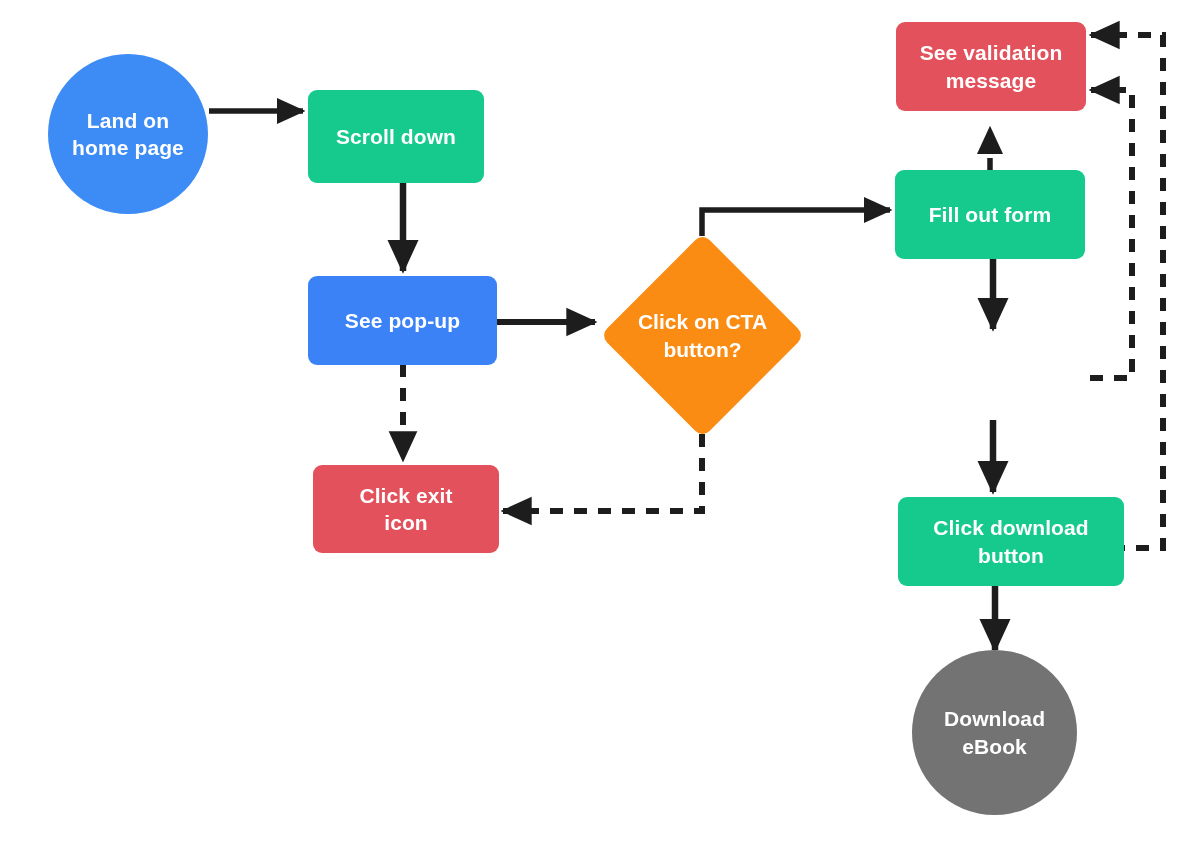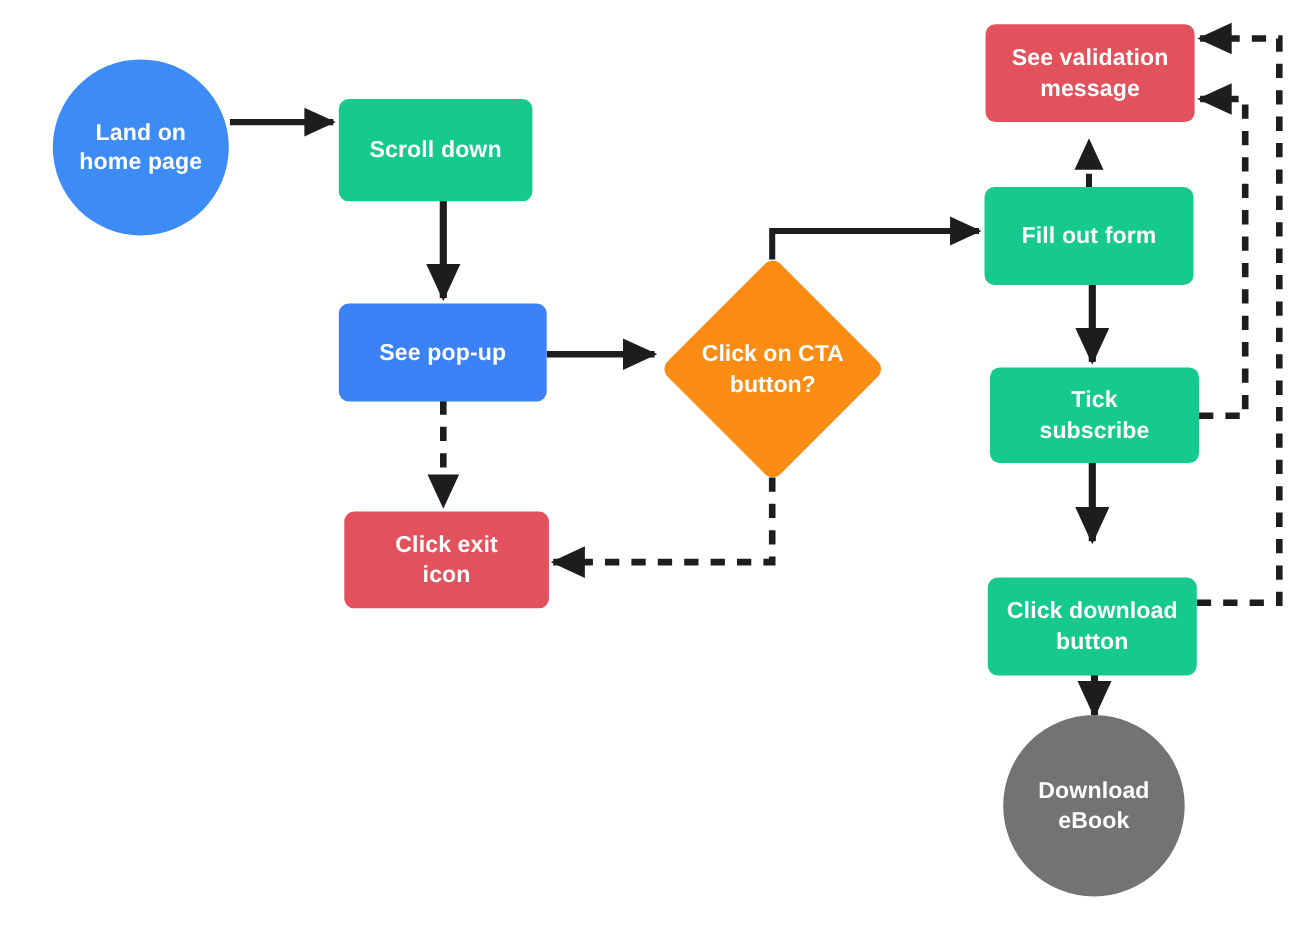--- a/index.html
+++ b/index.html
@@ -164,26 +164,22 @@
 
   <div class="node process" style="left:895px; top:170px; width:190px; height:89px; background:#16c98d;">
     <span class="lbl">Fill out form</span>
   </div>
 
   <div class="node process" style="left:896px; top:22px; width:190px; height:89px; background:#e2515c;">
     <span class="lbl">See validation
 message</span>
   </div>
 
-  <div class="node process" style="left:900px; top:334px; width:190px; height:87px; background:#16c98d;">
-    <span class="lbl">Tick
-subscribe</span>
-  </div>
 
-  <div class="node process" style="left:898px; top:525px; width:190px; height:89px; background:#16c98d;">
+  <div class="node process" style="left:898px; top:497px; width:226px; height:89px; background:#16c98d;">
     <span class="lbl">Click download
 button</span>
   </div>
 
   <div class="node terminal" style="left:912px; top:650px; width:165px; height:165px; background:#737373;">
     <span class="lbl">Download
 eBook</span>
   </div>
 
 </div>

